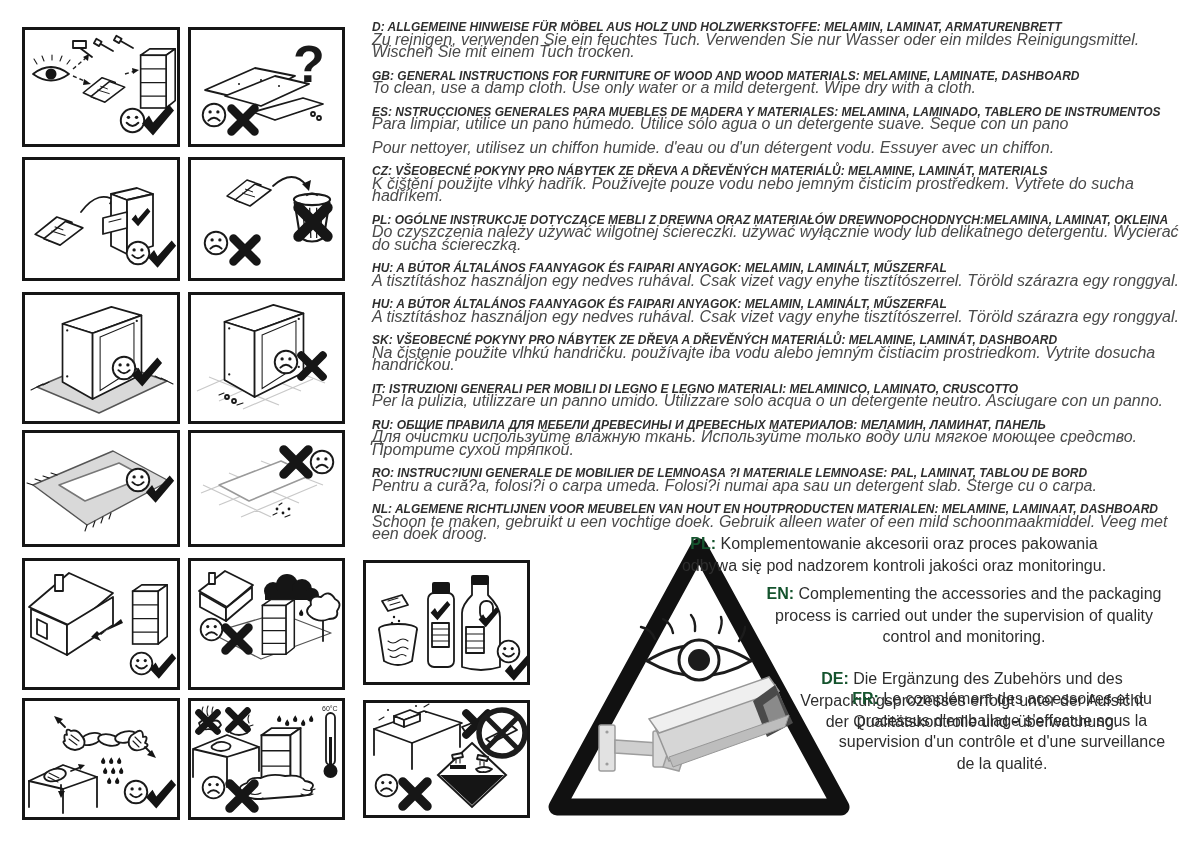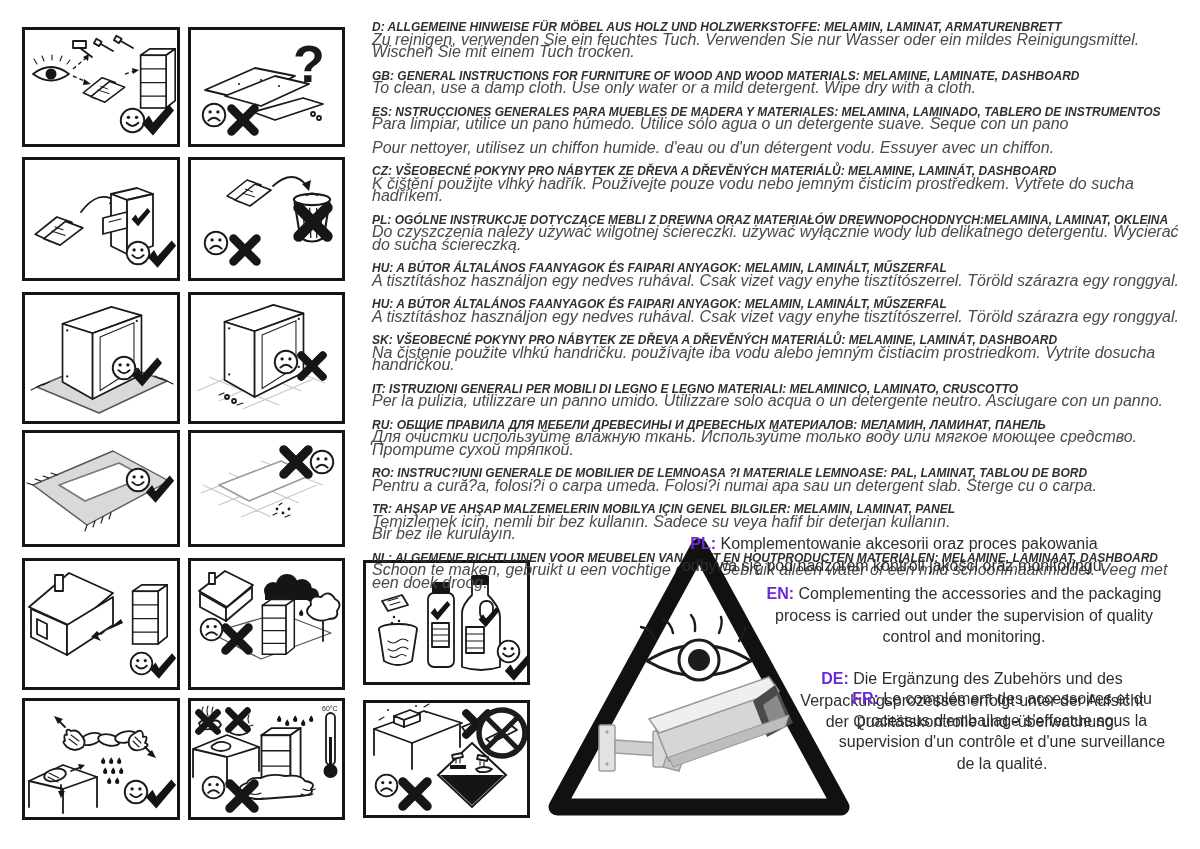--- a/index.html
+++ b/index.html
@@ -22,21 +22,21 @@
 
   
   .instructions{position:absolute;left:372px;top:21px;width:822px;font-style:italic;}
   .sec{margin:0 0 11px 0;}
   .sec h3{margin:0;font-size:12px;line-height:12.5px;font-weight:bold;color:#2f2f2f;white-space:nowrap;}
   .sec p{margin:0;font-size:16px;line-height:12.5px;color:#4a4a4a;white-space:pre-line;}
 
   
   .tri{position:absolute;left:543px;top:531px;width:312px;height:292px;}
   .nb{position:absolute;text-align:center;white-space:pre-line;font-size:16px;line-height:21.5px;color:#2e2e2e;}
-  .nb b{color:#6d28d9;}
+  .nb b{color:#14532d;}
 </style>
 </head>
 <body>
 
 <svg width="0" height="0" style="position:absolute" aria-hidden="true">
   <defs>
     <symbol id="sym-smiley" viewBox="0 0 30 30">
       <circle cx="15" cy="15" r="13" fill="#fff" stroke="#1a1a1a" stroke-width="2.2"></circle>
       <circle cx="10.5" cy="11.5" r="1.9" fill="#1a1a1a"></circle>
       <circle cx="19.5" cy="11.5" r="1.9" fill="#1a1a1a"></circle>
@@ -433,21 +433,21 @@
         <p>To clean, use a damp cloth. Use only water or a mild detergent. Wipe dry with a cloth.</p>
       </section>
     <section class="sec">
         <h3>ES: NSTRUCCIONES GENERALES PARA MUEBLES DE MADERA Y MATERIALES: MELAMINA, LAMINADO, TABLERO DE INSTRUMENTOS</h3>
         <p>Para limpiar, utilice un pano húmedo. Utilice sólo agua o un detergente suave. Seque con un pano</p>
       </section>
     <section class="sec">
         <p>Pour nettoyer, utilisez un chiffon humide. d'eau ou d'un détergent vodu. Essuyer avec un chiffon.</p>
       </section>
     <section class="sec">
-        <h3>CZ: VŠEOBECNÉ POKYNY PRO NÁBYTEK ZE DŘEVA A DŘEVĚNÝCH MATERIÁLŮ: MELAMINE, LAMINÁT, DASHBOARD</h3>
+        <h3>CZ: VŠEOBECNÉ POKYNY PRO NÁBYTEK ZE DŘEVA A DŘEVĚNÝCH MATERIÁLŮ: MELAMINE, LAMINÁT, MATERIALS</h3>
         <p>K čištění použijte vlhký hadřík. Používejte pouze vodu nebo jemným čisticím prostředkem. Vytřete do sucha hadříkem.</p>
       </section>
     <section class="sec">
         <h3>PL: OGÓLNE INSTRUKCJE DOTYCZĄCE MEBLI Z DREWNA ORAZ MATERIAŁÓW DREWNOPOCHODNYCH:MELAMINA, LAMINAT, OKLEINA</h3>
         <p>Do czyszczenia należy używać wilgotnej ściereczki. używać wyłącznie wody lub delikatnego detergentu. Wycierać do sucha ściereczką.</p>
       </section>
     <section class="sec">
         <h3>HU: A BÚTOR ÁLTALÁNOS FAANYAGOK ÉS FAIPARI ANYAGOK: MELAMIN, LAMINÁLT, MŰSZERFAL</h3>
         <p>A tisztításhoz használjon egy nedves ruhával. Csak vizet vagy enyhe tisztítószerrel. Töröld szárazra egy ronggyal.</p>
       </section>
@@ -463,25 +463,20 @@
         <h3>IT: ISTRUZIONI GENERALI PER MOBILI DI LEGNO E LEGNO MATERIALI: MELAMINICO, LAMINATO, CRUSCOTTO</h3>
         <p>Per la pulizia, utilizzare un panno umido. Utilizzare solo acqua o un detergente neutro. Asciugare con un panno.</p>
       </section>
     <section class="sec">
         <h3>RU: ОБЩИЕ ПРАВИЛА ДЛЯ МЕБЕЛИ ДРЕВЕСИНЫ И ДРЕВЕСНЫХ МАТЕРИАЛОВ: МЕЛАМИН, ЛАМИНАТ,  ПАНЕЛЬ</h3>
         <p>Для очистки используйте влажную ткань. Используйте только воду или мягкое моющее средство. Протрите сухой тряпкой.</p>
       </section>
     <section class="sec">
         <h3>RO: INSTRUC?IUNI GENERALE DE MOBILIER DE LEMNOASA ?I MATERIALE LEMNOASE: PAL, LAMINAT, TABLOU DE BORD</h3>
         <p>Pentru a cură?a, folosi?i o carpa umeda. Folosi?i numai apa sau un detergent slab. Sterge cu o carpa.</p>
-      </section>
-    <section class="sec">
-        <h3>TR: AHŞAP VE AHŞAP MALZEMELERIN MOBILYA IÇIN GENEL BILGILER: MELAMIN, LAMINAT, PANEL</h3>
-        <p>Temizlemek icin, nemli bir bez kullanın. Sadece su veya hafif bir deterjan kullanın.
-Bir bez ile kurulayın.</p>
       </section>
     <section class="sec">
         <h3>NL: ALGEMENE RICHTLIJNEN VOOR MEUBELEN VAN HOUT EN HOUTPRODUCTEN MATERIALEN: MELAMINE,  LAMINAAT, DASHBOARD</h3>
         <p>Schoon te maken, gebruikt u een vochtige doek. Gebruik alleen water of een mild schoonmaakmiddel. Veeg met een doek droog.</p>
       </section>
   </div>
 
   <svg class="tri" viewBox="0 0 312 292">
     <path d="M156,16 L298,276 L14,276 Z" fill="#ffffff" stroke="#111111" stroke-width="17" stroke-linejoin="round"></path>
     <g>

